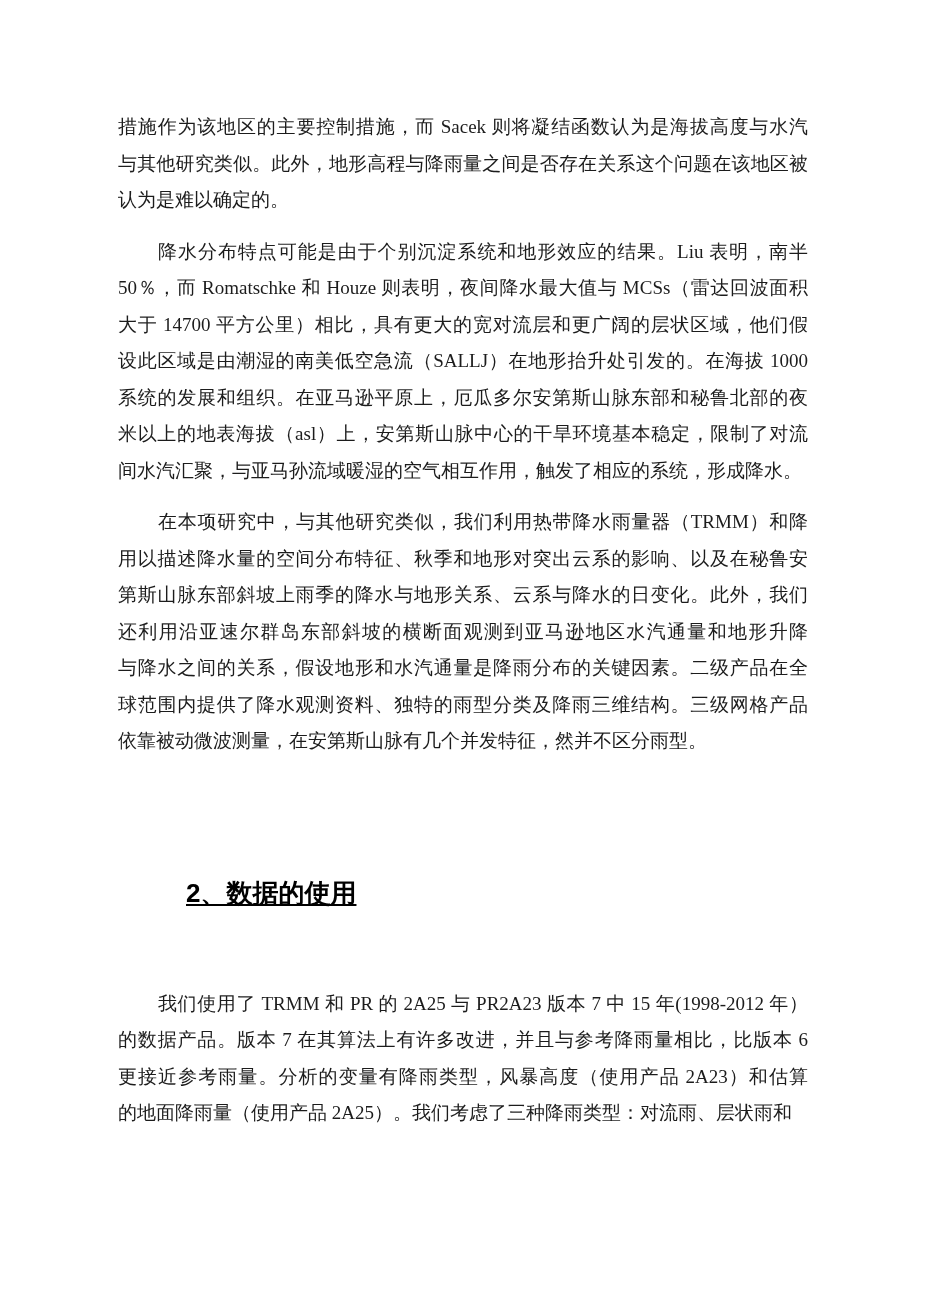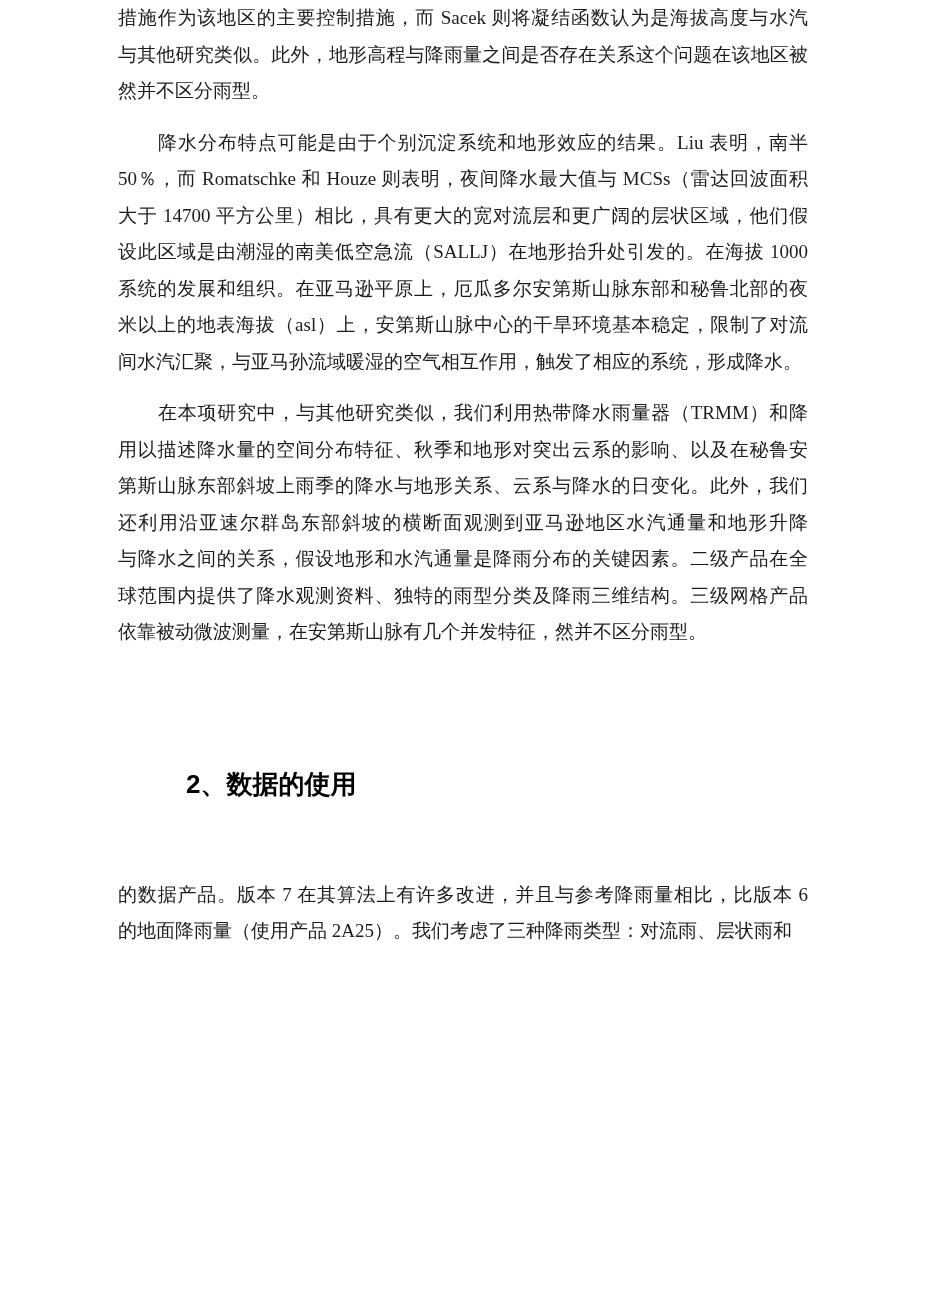--- a/index.html
+++ b/index.html
@@ -14,20 +14,21 @@
     background: #ffffff;
     overflow: hidden;
     font-family: "Liberation Serif", "DejaVu Serif", serif;
     color: #1c1c1c;
   }
   .content {
     position: absolute;
     left: 118px;
     top: 0;
     width: 690px;
+    padding-top: 109px;
     box-sizing: content-box;
   }
   .para {
     margin: 0 0 15px 0;
     padding: 0;
   }
   .line {
     font-size: 19px;
     line-height: 36.5px;
     letter-spacing: 0px;
@@ -44,31 +45,32 @@
     text-indent: 40px;
   }
   .heading {
     font-family: "Liberation Sans", "DejaVu Sans", sans-serif;
     font-weight: bold;
     font-size: 26px;
     line-height: 42px;
     color: #000000;
     margin: 112px 0 72px 0;
     padding-left: 68px;
+    text-decoration: underline;
   }
 </style>
 </head>
 <body>
 
 <div class="page">
   <div class="content" id="doc">
       <div class="para">
         <div class="line">措施作为该地区的主要控制措施，而 Sacek 则将凝结函数认为是海拔高度与水汽</div>
         <div class="line">与其他研究类似。此外，地形高程与降雨量之间是否存在关系这个问题在该地区被</div>
-        <div class="line lastline">然并不区分雨型。</div>
+        <div class="line lastline">认为是难以确定的。</div>
       </div>
       <div class="para">
         <div class="line firstindent">降水分布特点可能是由于个别沉淀系统和地形效应的结果。Liu 表明，南半</div>
         <div class="line">50％，而 Romatschke 和 Houze 则表明，夜间降水最大值与 MCSs（雷达回波面积</div>
         <div class="line">大于 14700 平方公里）相比，具有更大的宽对流层和更广阔的层状区域，他们假</div>
         <div class="line">设此区域是由潮湿的南美低空急流（SALLJ）在地形抬升处引发的。在海拔 1000</div>
         <div class="line">系统的发展和组织。在亚马逊平原上，厄瓜多尔安第斯山脉东部和秘鲁北部的夜</div>
         <div class="line">米以上的地表海拔（asl）上，安第斯山脉中心的干旱环境基本稳定，限制了对流</div>
         <div class="line lastline">间水汽汇聚，与亚马孙流域暖湿的空气相互作用，触发了相应的系统，形成降水。</div>
       </div>
@@ -76,17 +78,19 @@
         <div class="line firstindent">在本项研究中，与其他研究类似，我们利用热带降水雨量器（TRMM）和降</div>
         <div class="line">用以描述降水量的空间分布特征、秋季和地形对突出云系的影响、以及在秘鲁安</div>
         <div class="line">第斯山脉东部斜坡上雨季的降水与地形关系、云系与降水的日变化。此外，我们</div>
         <div class="line">还利用沿亚速尔群岛东部斜坡的横断面观测到亚马逊地区水汽通量和地形升降</div>
         <div class="line">与降水之间的关系，假设地形和水汽通量是降雨分布的关键因素。二级产品在全</div>
         <div class="line">球范围内提供了降水观测资料、独特的雨型分类及降雨三维结构。三级网格产品</div>
         <div class="line lastline">依靠被动微波测量，在安第斯山脉有几个并发特征，然并不区分雨型。</div>
       </div>
       <div class="heading">2、数据的使用</div>
       <div class="para">
+        <div class="line firstindent">我们使用了 TRMM 和 PR 的 2A25 与 PR2A23 版本 7 中 15 年(1998-2012 年）</div>
         <div class="line">的数据产品。版本 7 在其算法上有许多改进，并且与参考降雨量相比，比版本 6</div>
+        <div class="line">更接近参考雨量。分析的变量有降雨类型，风暴高度（使用产品 2A23）和估算</div>
         <div class="line lastline">的地面降雨量（使用产品 2A25）。我们考虑了三种降雨类型：对流雨、层状雨和</div>
       </div>
     </div>
 </div>
 
 </body></html>

